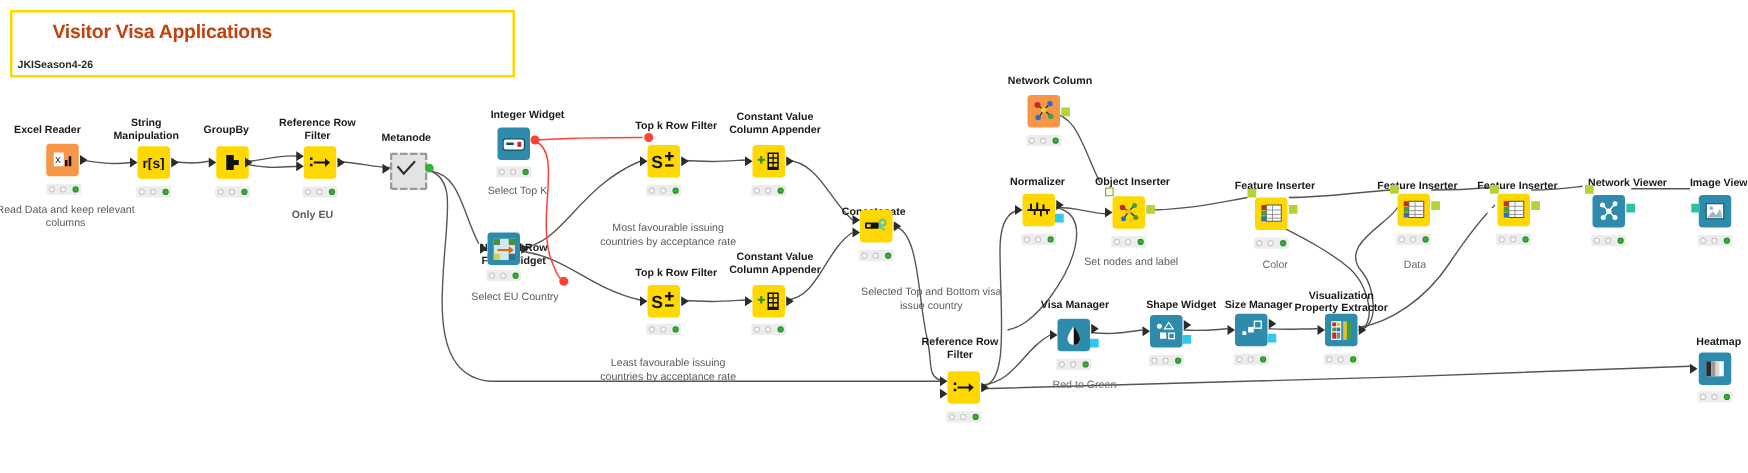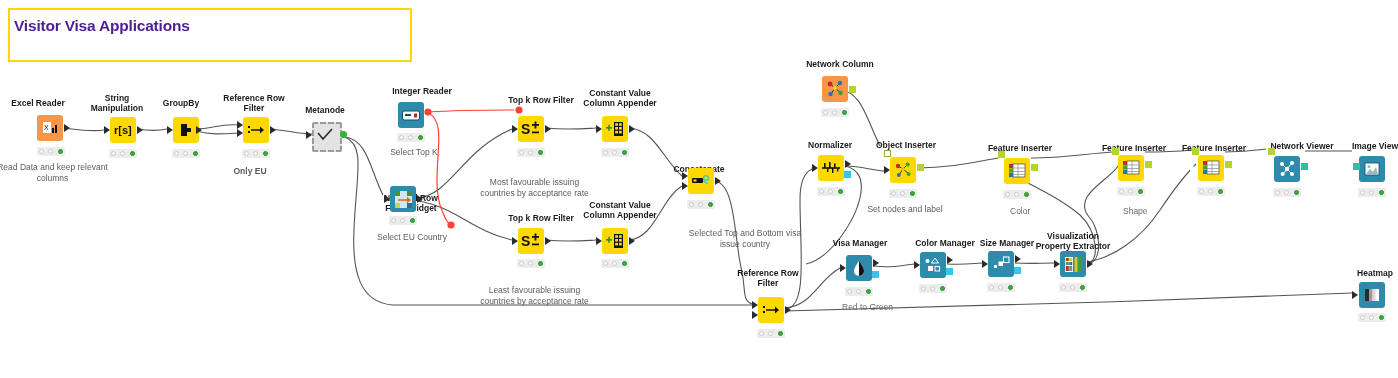--- a/index.html
+++ b/index.html
@@ -3,22 +3,22 @@
 <meta charset="utf-8">
 <style>
   html, body { margin:0; padding:0; background:#ffffff; }
   body { width:1398px; height:378px; overflow:hidden;
          font-family:"Liberation Sans", sans-serif; color:#333; }
   #canvas { position:relative; width:1398px; height:378px; background:#fff; }
 
   
   .anno-box { position:absolute; box-sizing:border-box; background:#fff;
               border:2px solid #FFD700; }
-  .anno-title { position:absolute; font-weight:bold; color:#4c1d95;
-                letter-spacing:-0.2px; }
+  .anno-title { position:absolute; font-weight:bold; color:#c2410c;
+                letter-spacing:-0.2px;margin-left:28px; }
   .anno-sub { position:absolute; color:#2b2b2b; font-weight:bold; }
 
   
   svg.edges { position:absolute; left:0; top:0; width:1398px; height:378px;
               pointer-events:none; }
 
   
   .node { position:absolute; width:26px; height:19px; box-sizing:border-box; }
   .node .body { position:absolute; left:0; top:0; width:26px; height:26px;
                 border-radius:3px; }
@@ -142,20 +142,21 @@
       <circle cx="428" cy="112" r="3.6"></circle>
       <circle cx="519" cy="110" r="3.6"></circle>
       <circle cx="451" cy="225" r="3.6"></circle>
     </g>
 
     <g fill="#2b2b2b" stroke="none"></g>
   </svg>
 
   <div class="anno-box" style="left:8px; top:8px; width:404px; height:54px;"></div>
   <div class="anno-title" style="left:14px; top:17px; width:380px; font-size:15.5px;">Visitor Visa Applications</div>
+  <div class="anno-sub" style="left:14px; top:46px; width:300px; font-size:8.5px;">JKISeason4-26</div>
 
   <div class="nname" style="left:-2px; top:98px; width:80px;">Excel Reader</div>
   <div class="node orange" style="left:37px; top:115px;">
     <div class="body"></div>
     <div class="glyph">
       <svg width="16" height="16" viewBox="0 0 16 16">
         <rect x="1" y="2" width="8" height="11" fill="#fff"></rect>
         <text x="2" y="10" font-size="7" font-family="Liberation Sans" fill="#111">X</text>
         <rect x="10" y="8" width="2" height="5" fill="#111"></rect>
         <rect x="13" y="5" width="2" height="8" fill="#111"></rect>
@@ -233,21 +234,21 @@
     <div class="body"></div>
     <div class="glyph">
       <svg width="18" height="14" viewBox="0 0 18 14">
         <path d="M2,5 L7,11 L16,1" stroke="#2b2b2b" stroke-width="1.6" fill="none"></path>
       </svg>
     </div>
   </div>
   <div class="port in-tri" style="left:306px; top:131px;"></div>
   <div class="port" style="left:340px; top:131px; width:7px; height:7px; border-radius:50%; background:#35B235;"></div>
 
-  <div class="nname" style="left:379px; top:86px; width:86px;">Integer Reader</div>
+  <div class="nname" style="left:379px; top:86px; width:86px;">Integer Widget</div>
   <div class="node teal" style="left:398px; top:102px;">
     <div class="body"></div>
     <div class="glyph">
       <svg width="18" height="11" viewBox="0 0 18 11">
         <rect x="0.5" y="1" width="17" height="9" rx="2" fill="#fff" stroke="#0c4f66"></rect>
         <rect x="3" y="4" width="6" height="2" fill="#0c4f66"></rect>
         <rect x="12" y="3.5" width="3" height="4" fill="#b3272d"></rect>
       </svg>
     </div>
   </div>
@@ -619,21 +620,21 @@
     <div class="port sq blue" style="left:26px; top:16px;"></div>
   </div>
   <div class="port in-tri" style="left:840px; top:264px;"></div>
   <div class="port out-tri" style="left:873px; top:259px;"></div>
   <div class="status" style="left:845px; top:287px;">
       <i></i>
       <i></i>
       <i class="on"></i>
     </div>
 
-  <div class="nname" style="left:903px; top:238px; width:84px;">Color Manager</div>
+  <div class="nname" style="left:903px; top:238px; width:84px;">Shape Widget</div>
   <div class="node teal" style="left:920px; top:252px;">
     <div class="body"></div>
     <div class="glyph">
       <svg width="17" height="16" viewBox="0 0 17 16">
         <circle cx="2.5" cy="4" r="2" fill="#fff"></circle>
         <path d="M10,1 L13.5,6 L6.5,6 Z" fill="none" stroke="#fff" stroke-width="1"></path>
         <rect x="3" y="9" width="5" height="5" fill="#fff"></rect>
         <rect x="10" y="9.5" width="4.5" height="4.5" fill="none" stroke="#fff" stroke-width="1"></rect>
       </svg>
     </div>
@@ -706,16 +707,16 @@
     </div>
   </div>
   <div class="port in-tri" style="left:1352px; top:291px;"></div>
   <div class="status" style="left:1358px; top:313px;">
       <i></i>
       <i></i>
       <i class="on"></i>
     </div>
 
   <div class="elabel" style="left:1010px; top:206px;">Color</div>
-  <div class="elabel" style="left:1123px; top:206px;">Shape</div>
+  <div class="elabel" style="left:1123px; top:206px;">Data</div>
   <div class="elabel" style="left:842px; top:302px;">Red to Green</div>
 
 </div>
 
 </body></html>

